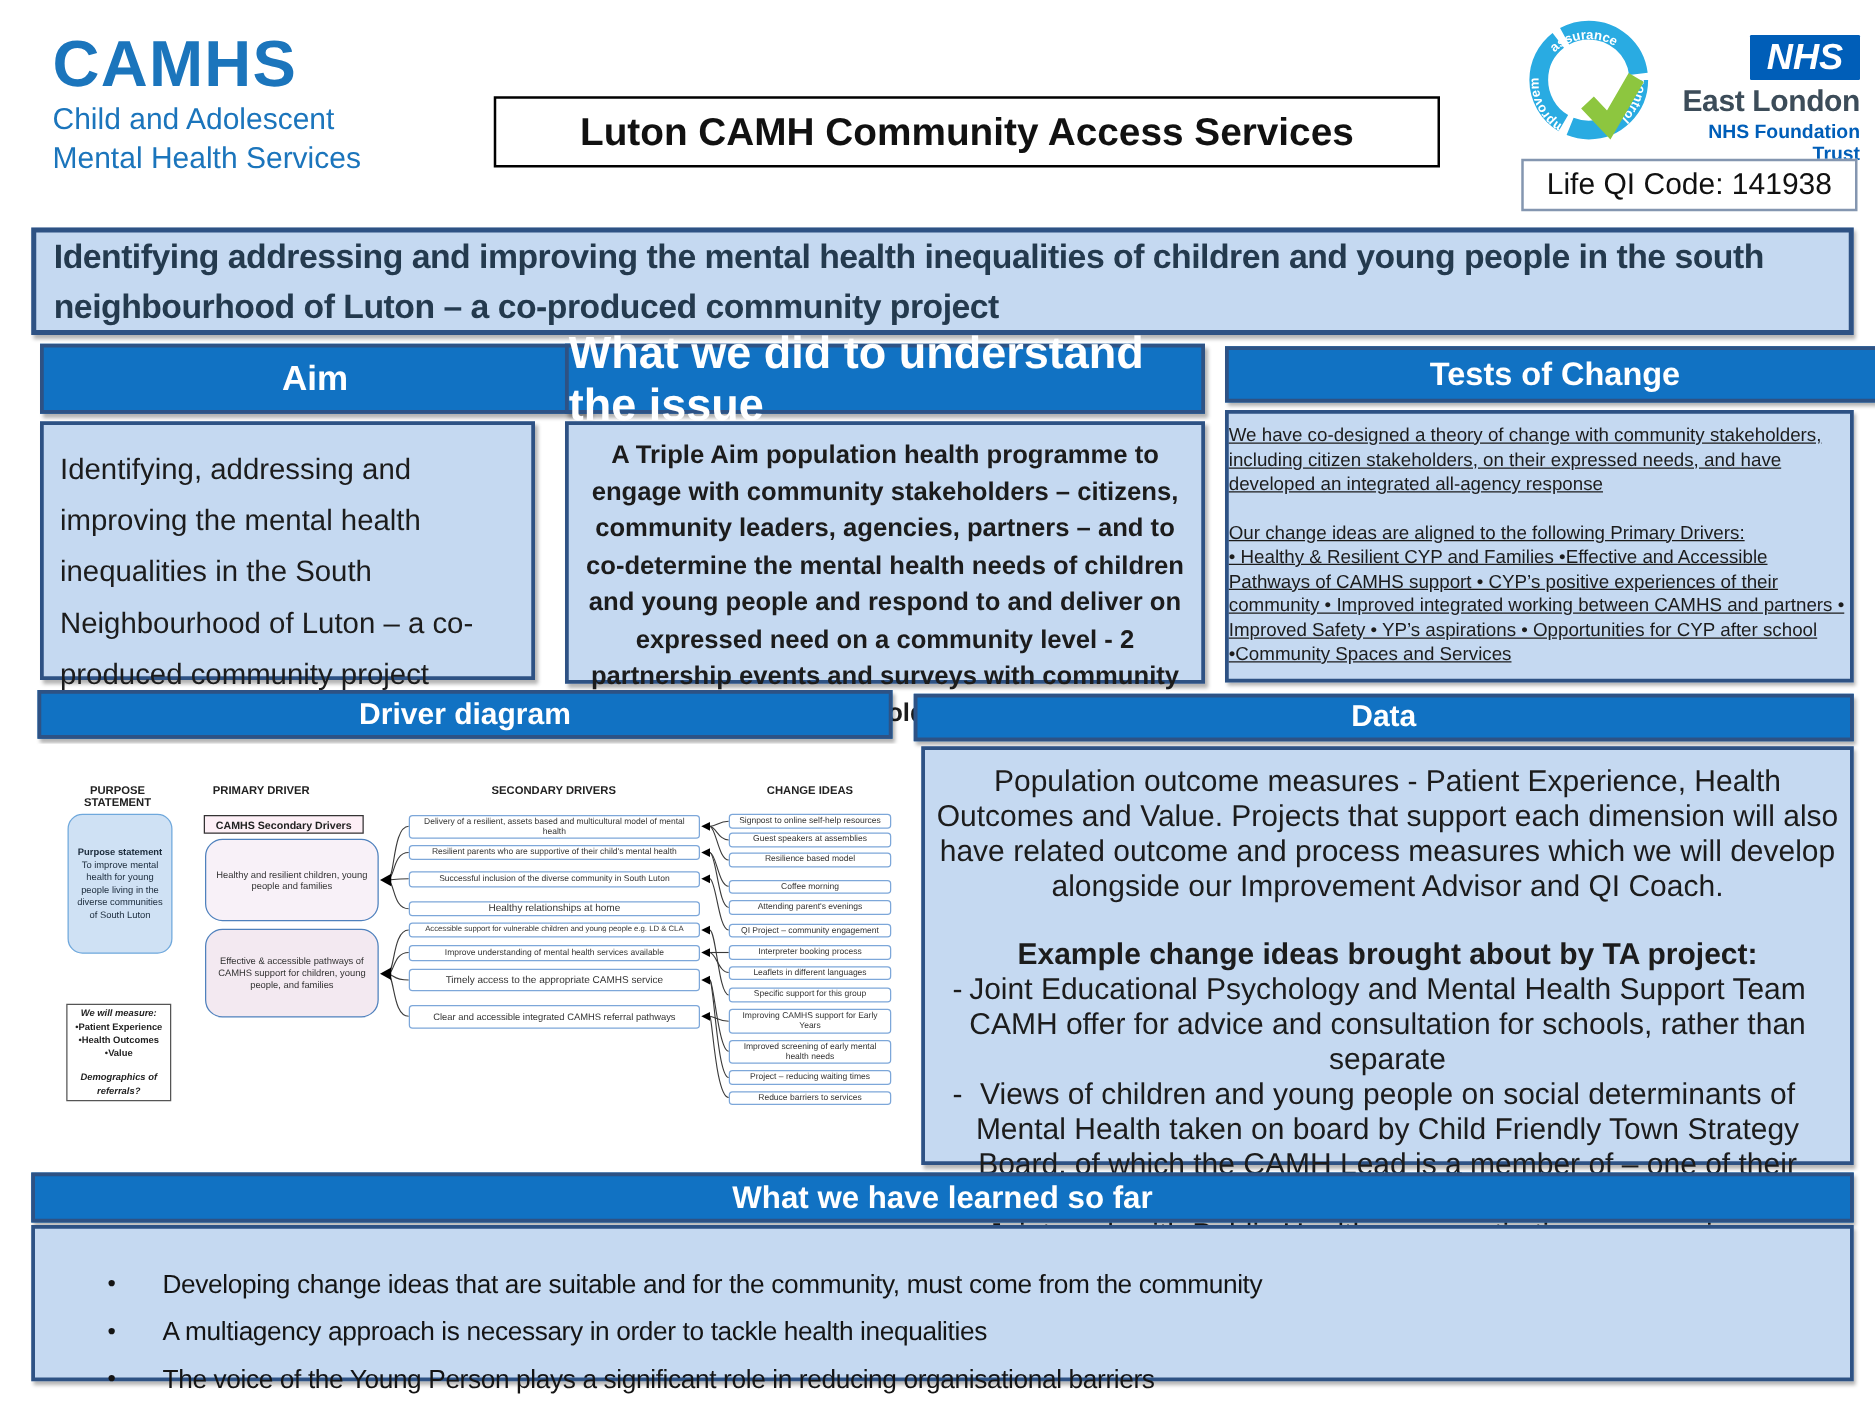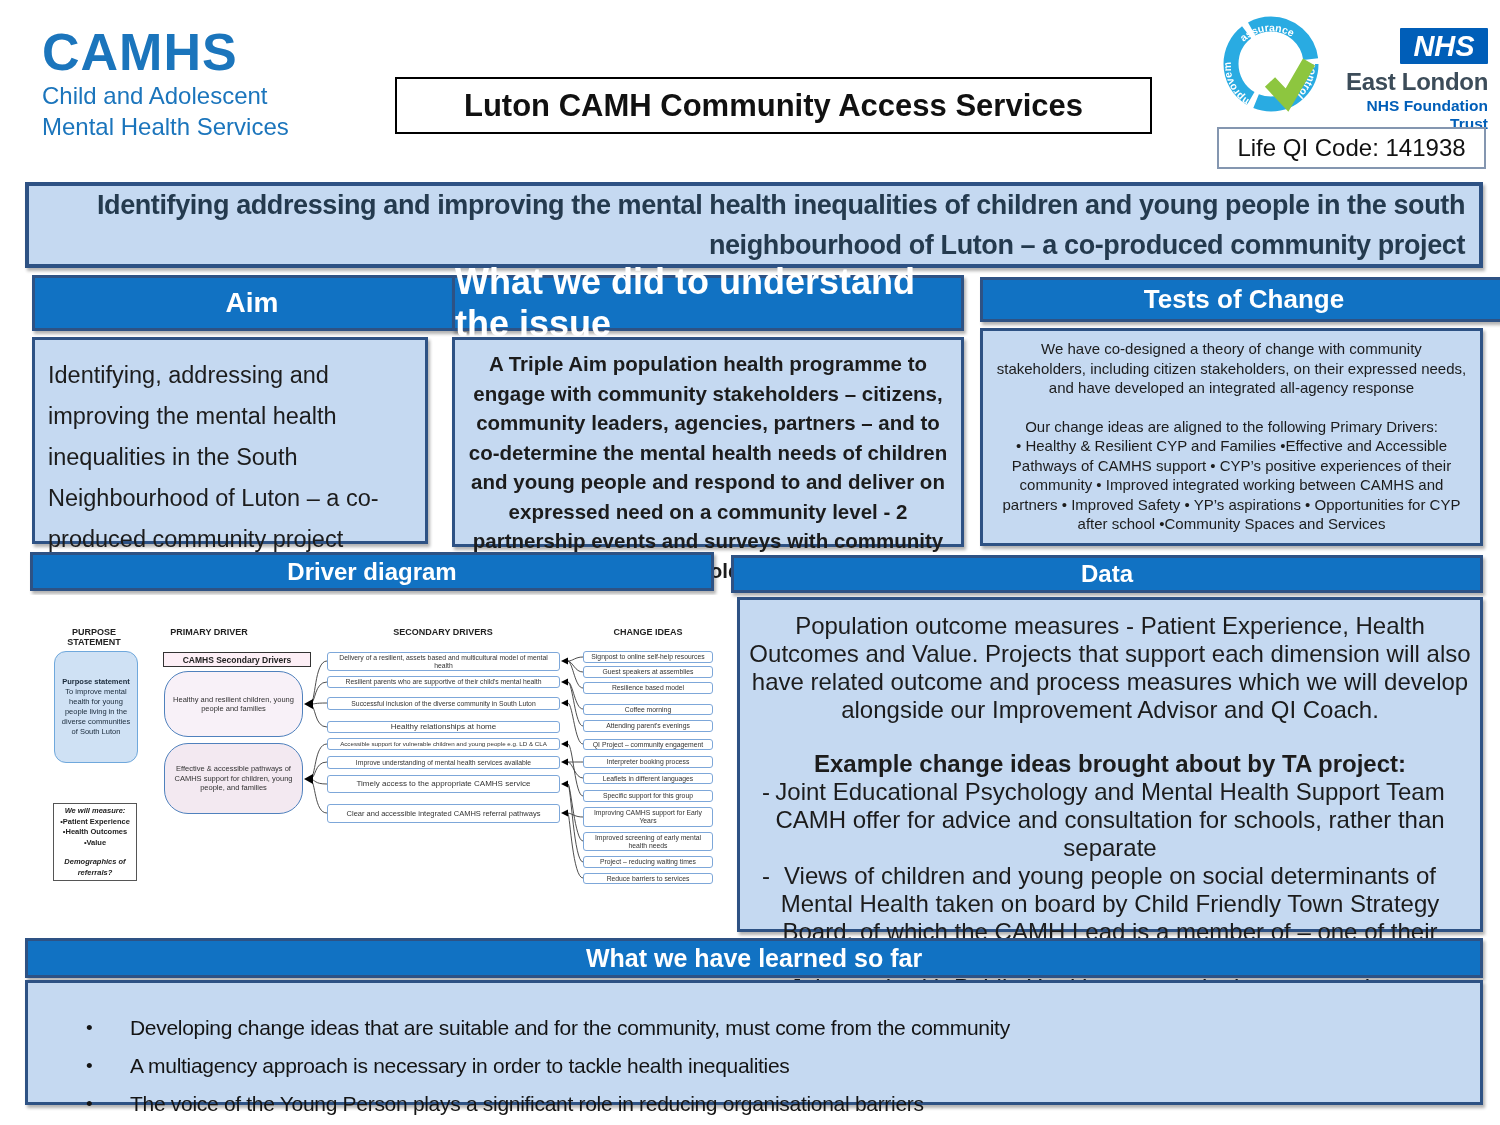--- a/index.html
+++ b/index.html
@@ -24,33 +24,33 @@
           font-size:24px;color:#111;}
 
   
   .hdr{position:absolute;background:#1172c3;border:3px solid #2e5284;box-sizing:border-box;
        display:flex;align-items:center;justify-content:center;color:#fff;font-weight:700;
        box-shadow:2px 3px 3px rgba(0,0,0,0.3);}
   .panel{position:absolute;background:#c5d9f1;border:3px solid #2e5284;box-sizing:border-box;
          color:#1c1c1c;box-shadow:2px 3px 3px rgba(0,0,0,0.3);}
 
   .banner{left:25px;top:182px;width:1458px;height:86px;border-width:4px;
-          display:flex;align-items:center;justify-content:center;text-align:right;}
+          display:flex;align-items:center;justify-content:center;text-align:left;}
   .banner-text{font-size:27px;font-weight:700;color:#243a4e;line-height:40px;letter-spacing:-0.4px;
                padding:0 14px;}
 
   .aim-hdr{left:32px;top:275px;width:440px;height:56px;font-size:28px;}
   .aim-body{left:32px;top:337px;width:396px;height:207px;font-size:23.5px;line-height:41px;
             padding:15px 13px;}
   .und-hdr{left:452px;top:275px;width:512px;height:56px;font-size:36px;}
   .und-body{left:452px;top:337px;width:512px;height:210px;font-size:20.5px;font-weight:700;
             line-height:29.5px;text-align:center;padding:9px 5px;}
   .tests-hdr{left:980px;top:277px;width:528px;height:45px;font-size:26px;}
   .tests-body{left:980px;top:328px;width:503px;height:218px;font-size:15px;line-height:19.5px;
-              text-align:center;padding:8px 13px;}
+              text-align:left;padding:8px 0;text-decoration:underline;}
   .tests-gap{height:19px;}
 
   .dd-hdr{left:30px;top:552px;width:684px;height:39px;font-size:24px;}
   .data-hdr{left:731px;top:555px;width:752px;height:38px;font-size:24px;}
   .data-body{left:737px;top:597px;width:746px;height:335px;font-size:24px;line-height:28px;
              text-align:center;padding:12px 8px;}
   .data-gap{height:26px;}
   .data-example{font-weight:700;text-align:center;}
   .data-bullet{position:relative;padding:0 26px;}
   .data-bullet .dash{position:absolute;left:14px;top:0;}
@@ -66,23 +66,23 @@
   .dd-colhdr{position:absolute;font-size:9px;font-weight:700;color:#222;text-align:center;}
   .dd-box{position:absolute;box-sizing:border-box;display:flex;align-items:center;justify-content:center;
           text-align:center;}
   .purpose-box{left:24px;top:56px;width:84px;height:112px;background:#cfe1f4;border:1.5px solid #6fa8dc;
                border-radius:12px;font-size:7.5px;line-height:10px;color:#1a2a3a;flex-direction:column;
                padding:4px;font-weight:700;}
   .measure-box{left:23px;top:208px;width:84px;height:78px;background:#fff;border:1px solid #555;
                font-size:7.5px;line-height:10.5px;color:#222;flex-direction:column;font-weight:700;padding:3px;}
   .measure-head{font-style:italic;}
   .measure-demo{font-style:italic;margin-top:9px;}
-  .camhs-label{left:133px;top:57px;width:148px;height:15px;background:#fdeff6;border:1px solid #333;
+  .camhs-label{left:133px;top:57px;width:128px;height:15px;background:#fdeff6;border:1px solid #333;
                font-size:8.5px;font-weight:700;color:#222;}
-  .prim{left:134px;width:139px;background:#f8f1f8;border:1.5px solid #4f81bd;border-radius:24px;
+  .prim{left:134px;width:139px;background:#f8f1f8;border:1.5px solid #4f81bd;border-radius:14px;
         font-size:7.5px;line-height:9.5px;color:#333;padding:4px;}
   .prim1{top:76px;height:66px;}
   .prim2{top:148px;height:71px;background:#f3e9f1;}
   .sd,.ci{background:#fff;border:1px solid #7da7d9;border-radius:3px;font-size:6.8px;line-height:7.8px;
           color:#333;padding:0 3px;}
   .sd{left:297px;width:233px;}
   .ci{left:553px;width:130px;}
 </style>
 </head>
 <body>

